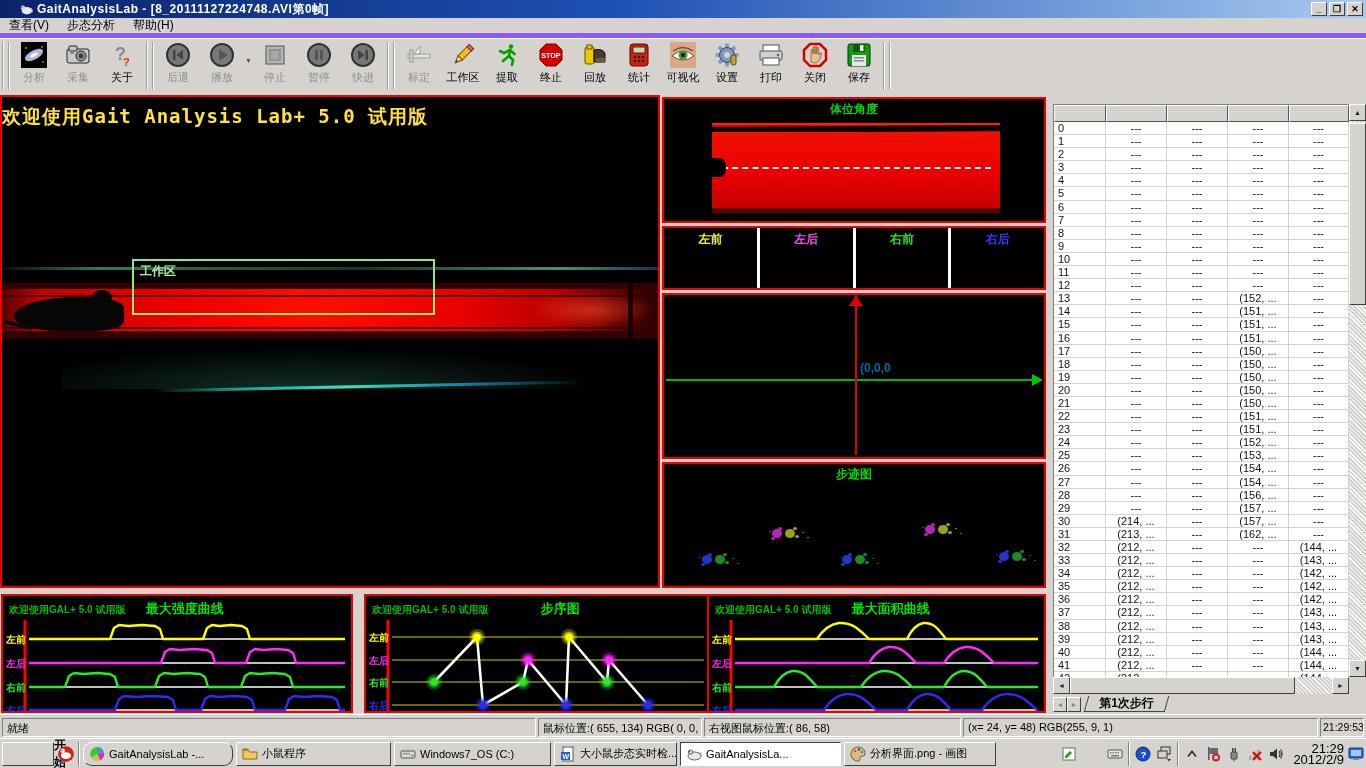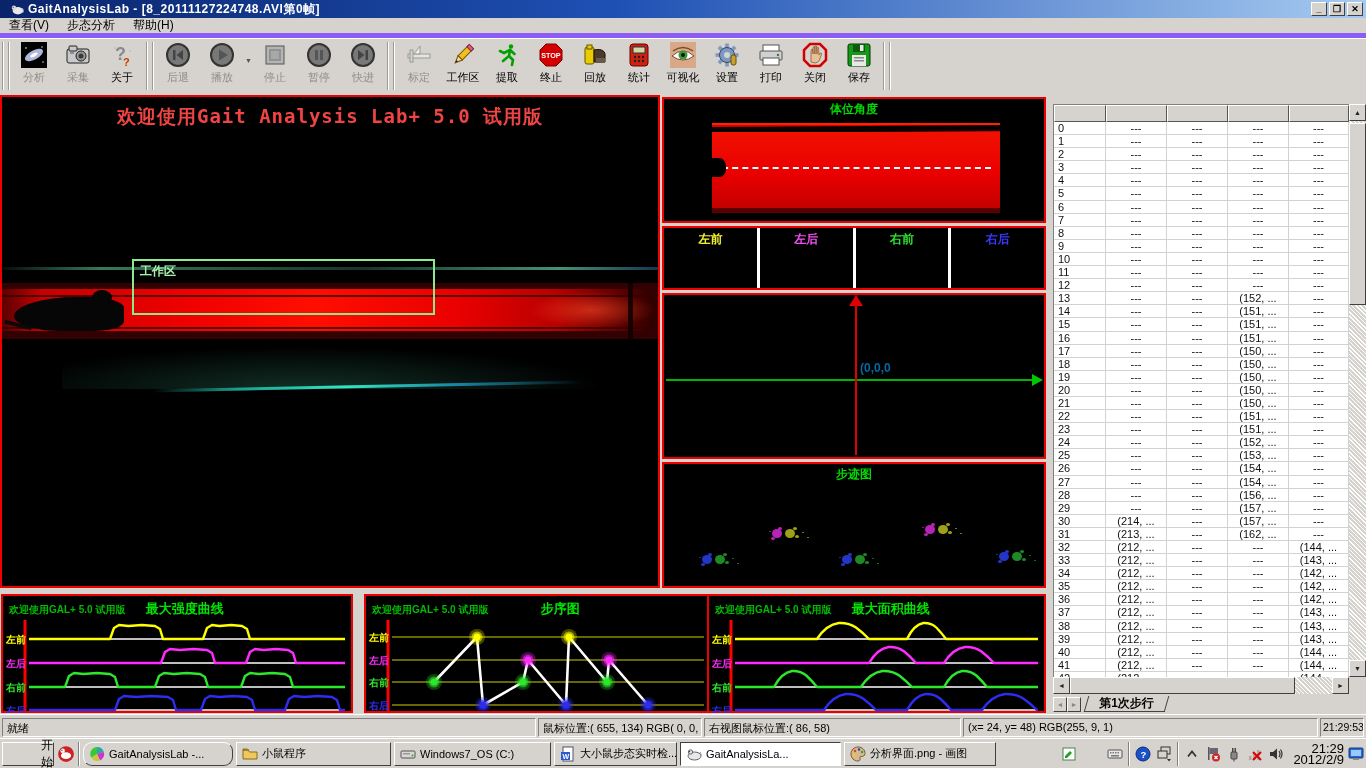--- a/index.html
+++ b/index.html
@@ -3,21 +3,21 @@
 <meta charset="utf-8">
 <style>
   *{margin:0;padding:0;box-sizing:border-box;}
   html,body{width:1366px;height:768px;overflow:hidden;}
   body{font-family:"Liberation Sans",sans-serif;background:#d6d3ce;}
   #screen{position:relative;width:1366px;height:768px;background:#d6d3ce;}
 
   
   #titlebar{position:absolute;left:0;top:0;width:1366px;height:18px;
     background:linear-gradient(90deg,#0a246a 0%,#1e50b4 45%,#a6caf0 100%);
-    display:flex;align-items:center;padding-left:10px;color:#fff;}
+    display:flex;align-items:center;padding-left:19px;color:#fff;}
   #titlebar .ticon{width:14px;height:14px;margin-right:4px;flex:0 0 auto;}
   #titlebar .ttl{font-size:12px;font-weight:bold;letter-spacing:.5px;white-space:nowrap;}
   .wbtns{margin-left:auto;display:flex;gap:2px;padding-right:3px;}
   .wbtn{width:16px;height:14px;background:#d6d3ce;border:1px solid;border-color:#fff #404040 #404040 #fff;
     font-size:9px;font-weight:bold;color:#000;display:flex;align-items:center;justify-content:center;line-height:1;}
 
   
   #menubar{position:absolute;left:0;top:18px;width:1366px;height:20px;background:#d6d3ce;
     display:flex;align-items:center;font-size:12px;border-bottom:5px solid #8b5cf6;}
   .mitem{padding:2px 9px;}
@@ -31,21 +31,21 @@
   .tbtn .ic svg{width:100%;height:100%;display:block;}
   .tbtn .lb{margin-top:2px;white-space:nowrap;color:#000;}
   .tbtn.disabled .lb{color:#8e8e8a;}
   .dd{width:9px;height:40px;display:flex;align-items:center;justify-content:center;font-size:7px;color:#555;}
 
   
   .blackpanel{position:absolute;background:#000;border:2px solid #ee0000;overflow:hidden;}
   .ptitle{position:absolute;top:2px;left:0;right:0;text-align:center;color:#00d800;font-size:12px;font-weight:bold;}
 
   #video{left:0;top:95px;width:660px;height:493px;}
-  #welcome{position:absolute;top:7px;left:0;right:0;text-align:center;color:#ef4444;
+  #welcome{position:absolute;top:7px;left:0;right:0;color:#fde047;
     font-family:"DejaVu Sans Mono",monospace;font-size:19px;font-weight:bold;letter-spacing:1px;}
   #streak1{position:absolute;top:170px;left:0;right:0;height:3px;
     background:linear-gradient(90deg,rgba(40,90,70,.15),rgba(70,150,115,.8) 15%,rgba(45,105,85,.5) 55%,rgba(80,160,135,.9) 85%,rgba(40,90,130,.6));}
   #trackband{position:absolute;top:186px;left:0;right:0;height:56px;background:#320202;}
   #trackred{position:absolute;top:192px;left:0;right:3px;height:42px;border-radius:0 18px 14px 0;
     background:
       radial-gradient(ellipse 90px 26px at 590px 50%,rgba(255,80,40,.55),transparent 70%),
       linear-gradient(90deg,#5a0000,#c60000 6%,#ef0000 28%,#ff0e00 48%,#e90000 70%,#b80000 85%,#5a0000 95%,#2e0000);}
   .trackline{position:absolute;left:0;right:0;height:2px;background:rgba(50,0,0,.8);}
   #trackpost{position:absolute;left:626px;top:186px;width:5px;height:58px;background:rgba(15,0,0,.85);}
@@ -128,22 +128,22 @@
   #statusbar{position:absolute;left:0;top:714px;width:1366px;height:24px;background:#d6d3ce;
     display:flex;gap:2px;padding:3px 2px 0 2px;border-top:1px solid #fff;}
   .seg{height:19px;border:1px solid;border-color:#808080 #fff #fff #808080;padding:2px 4px;font-size:11px;
     white-space:nowrap;overflow:hidden;}
   #seg-ready{width:534px;}#seg-mouse{width:164px;}#seg-right{width:257px;}#seg-pixel{width:355px;}#seg-time{flex:1;font-size:10.5px;padding-left:2px;}
 
   
   #taskbar{position:absolute;left:0;top:738px;width:1366px;height:30px;background:#d6d3ce;border-top:1px solid #fff;
     display:flex;align-items:center;padding:0 2px;gap:3px;}
   .raised{background:#d6d3ce;border:1px solid;border-color:#fff #404040 #404040 #fff;}
-  #startbtn{width:52px;height:24px;display:flex;align-items:center;justify-content:flex-end;gap:3px;
-    font-size:12px;font-weight:normal;padding-left:48px;}
+  #startbtn{width:52px;height:24px;display:flex;align-items:center;justify-content:flex-start;gap:3px;
+    font-size:12px;font-weight:bold;padding-left:48px;}
   #startbtn svg{width:15px;height:13px;}
   .qlicon{width:18px;height:18px;}
   .qlicon svg{width:100%;height:100%;}
   .tdivider{width:2px;height:24px;border-left:1px solid #808080;border-right:1px solid #fff;}
   #taskbuttons{display:flex;gap:3px;}
   .taskbtn{height:24px;display:flex;align-items:center;gap:4px;padding:0 5px;font-size:11px;
     white-space:nowrap;overflow:hidden;}
   .taskbtn svg{width:16px;height:16px;flex:0 0 auto;}
   .taskbtn.active{background:#fff;border-color:#404040 #fff #fff #404040;}
   #tray{margin-left:auto;display:flex;align-items:center;gap:4px;}

